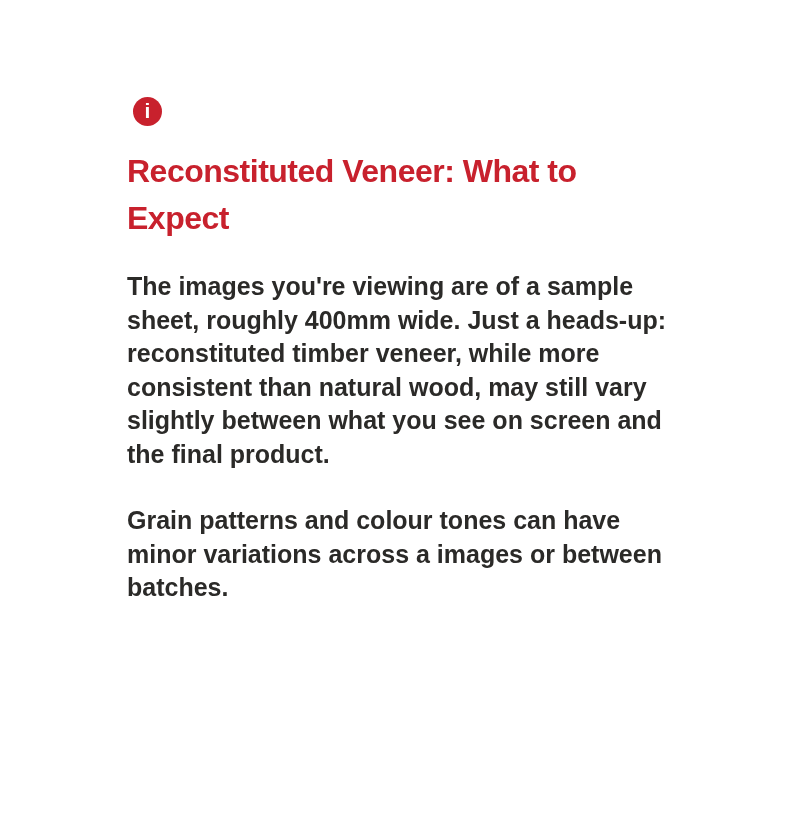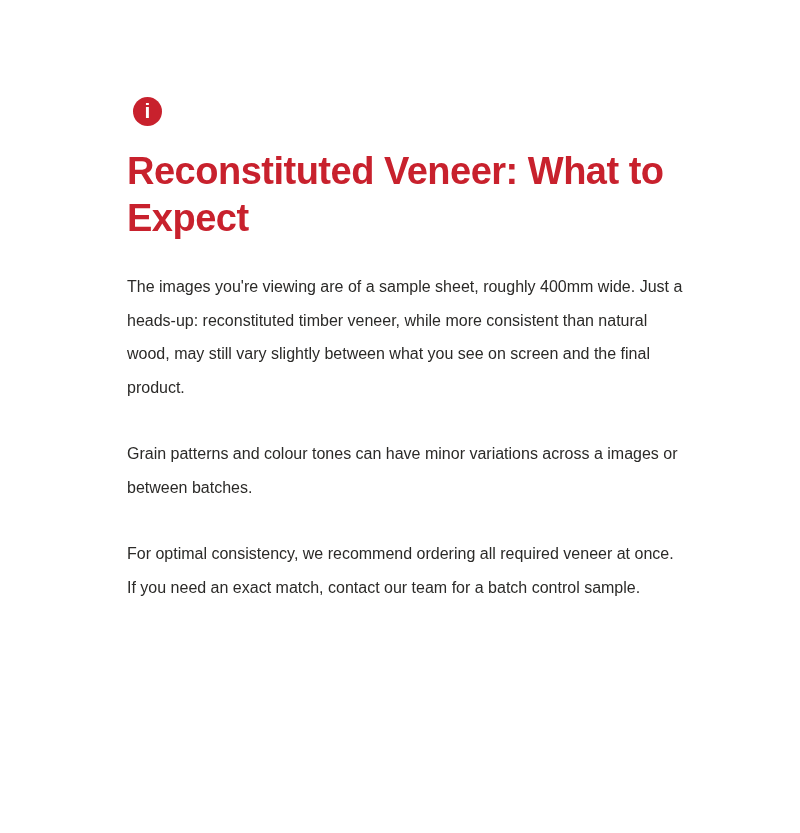--- a/index.html
+++ b/index.html
@@ -35,39 +35,38 @@
     font-weight:700;
     font-size:21px;
     line-height:1;
   }
   .info-icon span{
     transform:translateY(-1px);
   }
   .note h1{
     margin:22px 0 28px 0;
     max-width:556px;
-    font-size:38px;
+    font-size:32px;
     line-height:47px;
     font-weight:700;
     letter-spacing:-0.5px;
     color:var(--accent);
   }
   .note p{
     margin:0 0 33px 0;
     max-width:556px;
-    font-size:16px;
+    font-size:25px;
     line-height:33.5px;
-    font-weight:400;
+    font-weight:700;
     color:var(--body-text);
   }
 </style>
 </head>
 <body>
 
 <div class="note">
   <div class="info-icon">
     <span>i</span>
   </div>
   <h1>Reconstituted Veneer: What to Expect</h1>
   <p>The images you're viewing are of a sample sheet, roughly 400mm wide. Just a heads-up: reconstituted timber veneer, while more consistent than natural wood, may still vary slightly between what you see on screen and the final product.</p>
   <p>Grain patterns and colour tones can have minor variations across a images or between batches.</p>
-  <p>For optimal consistency, we recommend ordering all required veneer at once. If you need an exact match, contact our team for a batch control sample.</p>
 </div>
 
 </body></html>

